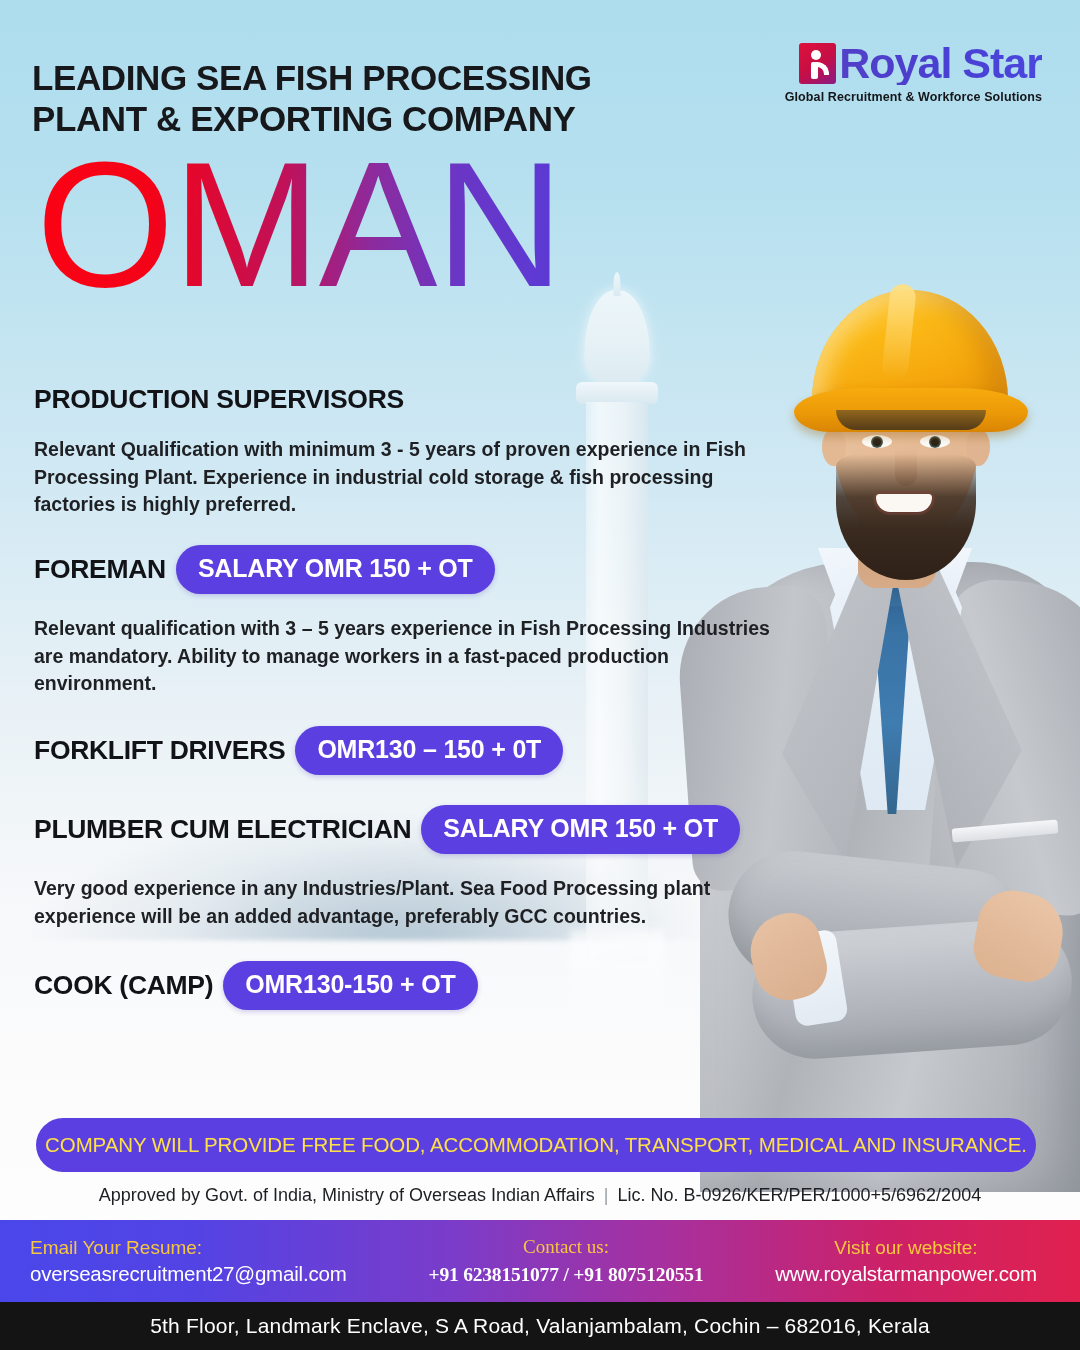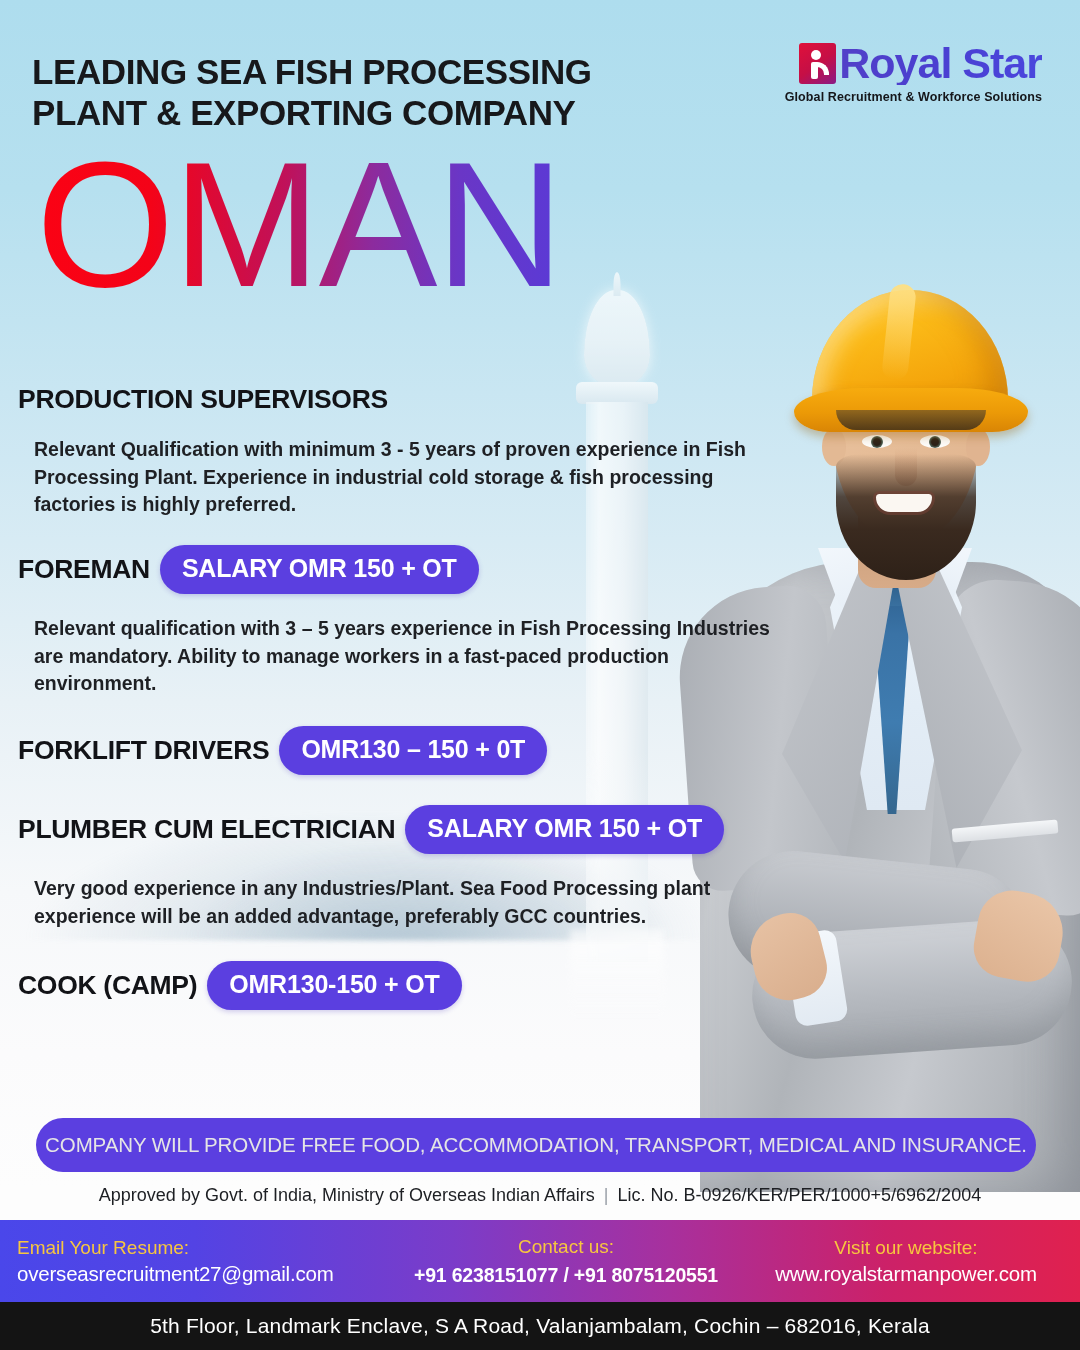--- a/index.html
+++ b/index.html
@@ -191,21 +191,21 @@
     box-shadow:0 5px 10px rgba(150,95,8,.35);
   }
   .m-hat-band{
     position:absolute; left:146px; top:178px; width:150px; height:20px;
     background:linear-gradient(180deg,rgba(70,60,48,.55),rgba(40,34,28,.75));
     border-radius:0 0 24px 24px;
   }
 
   
   .headline{
-    position:absolute; left:32px; top:52px; width:690px;
+    position:absolute; left:32px; top:58px; width:690px;
     font-size:35px; font-weight:900; line-height:1.16;
     letter-spacing:-.4px; color:#17181b; text-transform:uppercase;
   }
   .headline span{ display:block; }
 
   
   .logo{ position:absolute; right:38px; top:42px; width:262px; text-align:right; }
   .logo-row{ display:flex; align-items:center; justify-content:flex-end; gap:3px; }
   .logo-mark{
     width:37px; height:41px; border-radius:3px;
@@ -238,57 +238,57 @@
     position:absolute; left:36px; top:136px;
     font-size:178px; font-weight:400; line-height:1; letter-spacing:-2px;
     font-family:"Liberation Sans", sans-serif;
     background:linear-gradient(92deg,#fb0214 0%,#f40318 22%,#c01159 47%,#8c2b9e 64%,#6a36c6 80%,#5a3ad6 100%);
     -webkit-background-clip:text; background-clip:text; color:transparent;
   }
 
   
   .jobs{ position:absolute; left:0; top:384px; width:1080px; }
   .job{ position:relative; }
-  .job-head{ display:flex; align-items:center; gap:10px; padding-left:18px; }
+  .job-head{ display:flex; align-items:center; gap:10px; padding-left:34px; }
   .job-title{
     font-size:26.5px; font-weight:900; color:#121317; letter-spacing:-.3px; white-space:nowrap;
   }
   .badge{
     background:#5b3fe0; color:#ffffff; border-radius:26px;
     padding:9px 22px 11px; font-size:25px; font-weight:900; letter-spacing:-.2px;
     white-space:nowrap; box-shadow:0 2px 5px rgba(70,45,180,.22);
   }
   .job-desc{
     margin:21px 0 0 34px; width:740px;
     font-size:19.5px; line-height:1.42; color:#1e2024; font-weight:700;
   }
 
   
   .perks{
     position:absolute; left:36px; top:1118px; width:1000px; height:54px;
     background:#5b3fe0; border-radius:27px;
     display:flex; align-items:center; justify-content:center;
-    color:#e5e5e5; font-size:20.5px; font-weight:500; letter-spacing:-.1px;
+    color:#fde047; font-size:20.5px; font-weight:500; letter-spacing:-.1px;
   }
   
   .approval{
     position:absolute; left:0; top:1185px; width:1080px; text-align:center;
     font-size:18px; color:#1d1f23; font-weight:400;
   }
   .approval .sep{ color:#9aa0a8; margin:0 9px; font-weight:300; }
 
   
   .contact{
     position:absolute; left:0; top:1220px; width:1080px; height:82px;
     background:linear-gradient(90deg,#4a47ea 0%,#5343e4 18%,#7b3cc9 42%,#a8309d 62%,#cc2168 82%,#e0214f 100%);
     display:flex; align-items:stretch;
   }
   .c-col{ display:flex; flex-direction:column; justify-content:center; }
-  .c-col.left{ width:392px; padding-left:17px; align-items:flex-start; }
-  .c-col.mid{ width:348px; align-items:center; }
+  .c-col.left{ width:392px; padding-left:30px; align-items:flex-start; }
+  .c-col.mid{ width:348px; align-items:center;font-family:Liberation Serif, serif; }
   .c-col.right{ width:340px; align-items:center; padding-right:8px; }
   .c-label{ color:#f7c63f; font-size:19px; font-weight:400; margin-bottom:3px; }
   .c-label.mid{ margin-bottom:6px; }
   .c-value{ color:#ffffff; font-size:20.5px; font-weight:400; letter-spacing:-.2px; }
   .c-value.phones{ font-weight:700; font-size:19.5px; }
 
   
   .address{
     position:absolute; left:0; top:1302px; width:1080px; height:48px;
     background:#141414; display:flex; align-items:center; justify-content:center;

